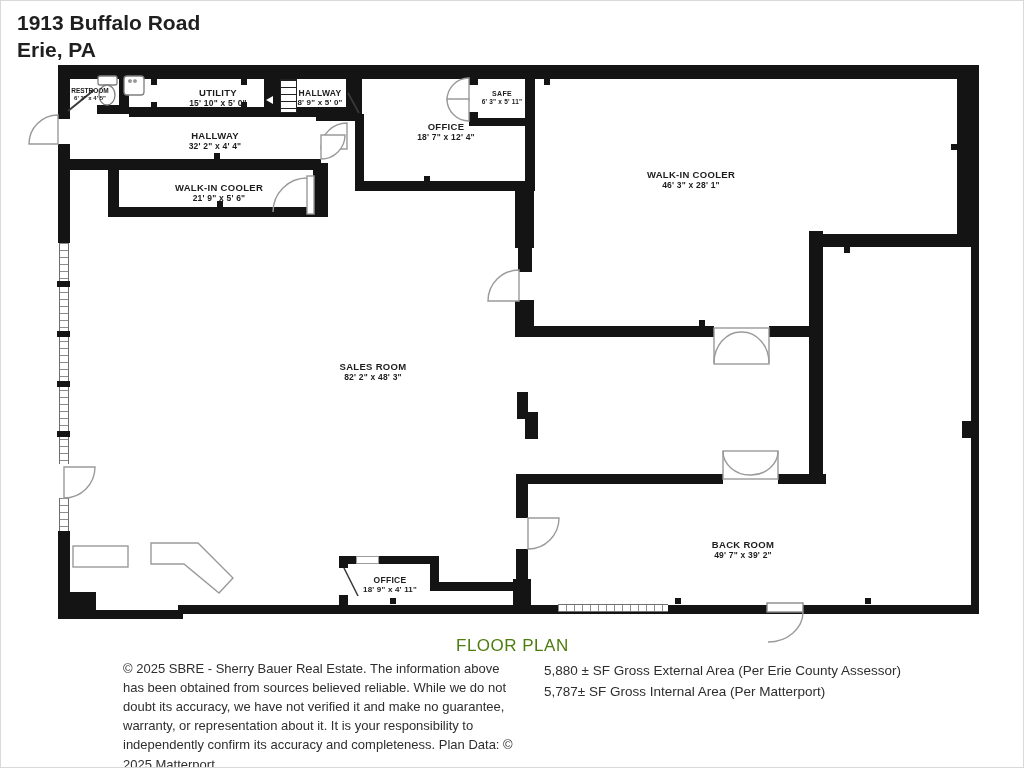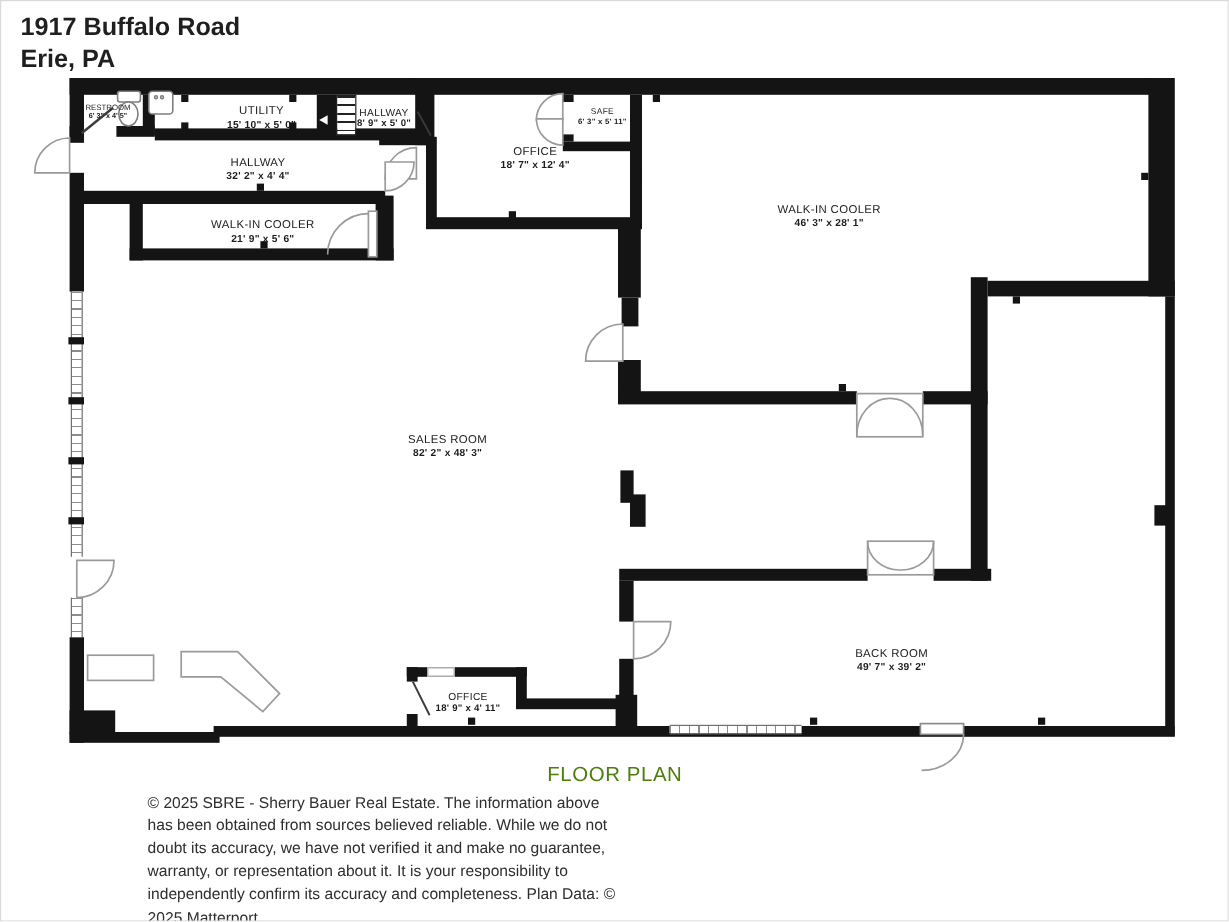--- a/index.html
+++ b/index.html
@@ -16,41 +16,41 @@
   .win-h{position:absolute;height:8px;background:repeating-linear-gradient(90deg,#8c8c8c 0 1px,#fff 1px 8px);
          border-top:1px solid #6f6f6f;border-bottom:1px solid #6f6f6f;box-sizing:border-box;}
   .win-plain{position:absolute;background:#fff;border:1px solid #9a9a9a;box-sizing:border-box;}
   
   .stairs-dark{position:absolute;background:#141414;}
   .stairs-steps{position:absolute;background:repeating-linear-gradient(180deg,#222 0 1.5px,#fff 1.5px 7px);
                 border:1px solid #222;box-sizing:border-box;}
   
   .room-label{position:absolute;transform:translate(-50%,-50%);text-align:center;color:#1c1c1c;
               white-space:nowrap;line-height:1.18;}
-  .room-label .nm{display:block;font-weight:normal;letter-spacing:.3px;}
+  .room-label .nm{display:block;font-weight:bold;letter-spacing:.3px;}
   .room-label .dm{display:block;font-weight:bold;letter-spacing:.2px;}
   .lbl-m .nm{font-size:9.5px;} .lbl-m .dm{font-size:8.5px;}
   .lbl-sm .nm{font-size:8.5px;} .lbl-sm .dm{font-size:8px;}
   .lbl-s .nm{font-size:7px;} .lbl-s .dm{font-size:6.5px;}
   .lbl-xs .nm{font-size:6.5px;letter-spacing:0;} .lbl-xs .dm{font-size:6px;letter-spacing:0;}
   
   .plan-title{position:absolute;left:455px;top:635px;font-size:17px;color:#4d7c0f;letter-spacing:.5px;}
   .disclaimer{position:absolute;left:122px;top:658px;width:398px;font-size:13px;line-height:1.47;color:#2e2e2e;}
   .areas{position:absolute;left:543px;top:660px;width:440px;font-size:13.5px;line-height:1.55;color:#2e2e2e;}
   .areas div{margin:0;}
   .note{position:absolute;left:543px;top:713px;width:432px;font-size:13.5px;line-height:1.6;color:#2e2e2e;}
   svg.overlay{position:absolute;left:0;top:0;pointer-events:none;}
 </style>
 </head>
 <body>
 
 <div class="canvas">
 
   <div class="addr">
-    <div>1917 Buffalo Road</div>
+    <div>1913 Buffalo Road</div>
     <div>Erie, PA</div>
   </div>
 
   <i class="w" style="left:57px;top:64px;width:916px;height:14px"></i>
   <i class="w" style="left:57px;top:64px;width:12px;height:54px"></i>
   <i class="w" style="left:57px;top:143px;width:12px;height:99px"></i>
   <i class="w" style="left:57px;top:530px;width:12px;height:88px"></i>
   <i class="w" style="left:57px;top:591px;width:38px;height:20px"></i>
   <i class="w" style="left:57px;top:609px;width:125px;height:9px"></i>
   <i class="w" style="left:177px;top:604px;width:801px;height:9px"></i>
@@ -227,14 +227,18 @@
     <span class="nm">OFFICE</span>
     <span class="dm">18' 9" x 4' 11"</span>
   </div>
   <div class="room-label lbl-m" style="left:742px;top:549px">
     <span class="nm">BACK ROOM</span>
     <span class="dm">49' 7" x 39' 2"</span>
   </div>
 
   <div class="plan-title">FLOOR PLAN</div>
   <div class="disclaimer">© 2025 SBRE - Sherry Bauer Real Estate. The information above has been obtained from sources believed reliable. While we do not doubt its accuracy, we have not verified it and make no guarantee, warranty, or representation about it. It is your responsibility to independently confirm its accuracy and completeness. Plan Data: © 2025 Matterport.</div>
+  <div class="areas">
+    <div>5,880 ± SF Gross External Area (Per Erie County Assessor)</div>
+    <div>5,787± SF Gross Internal Area (Per Matterport)</div>
+  </div>
 
 </div>
 
 </body></html>

